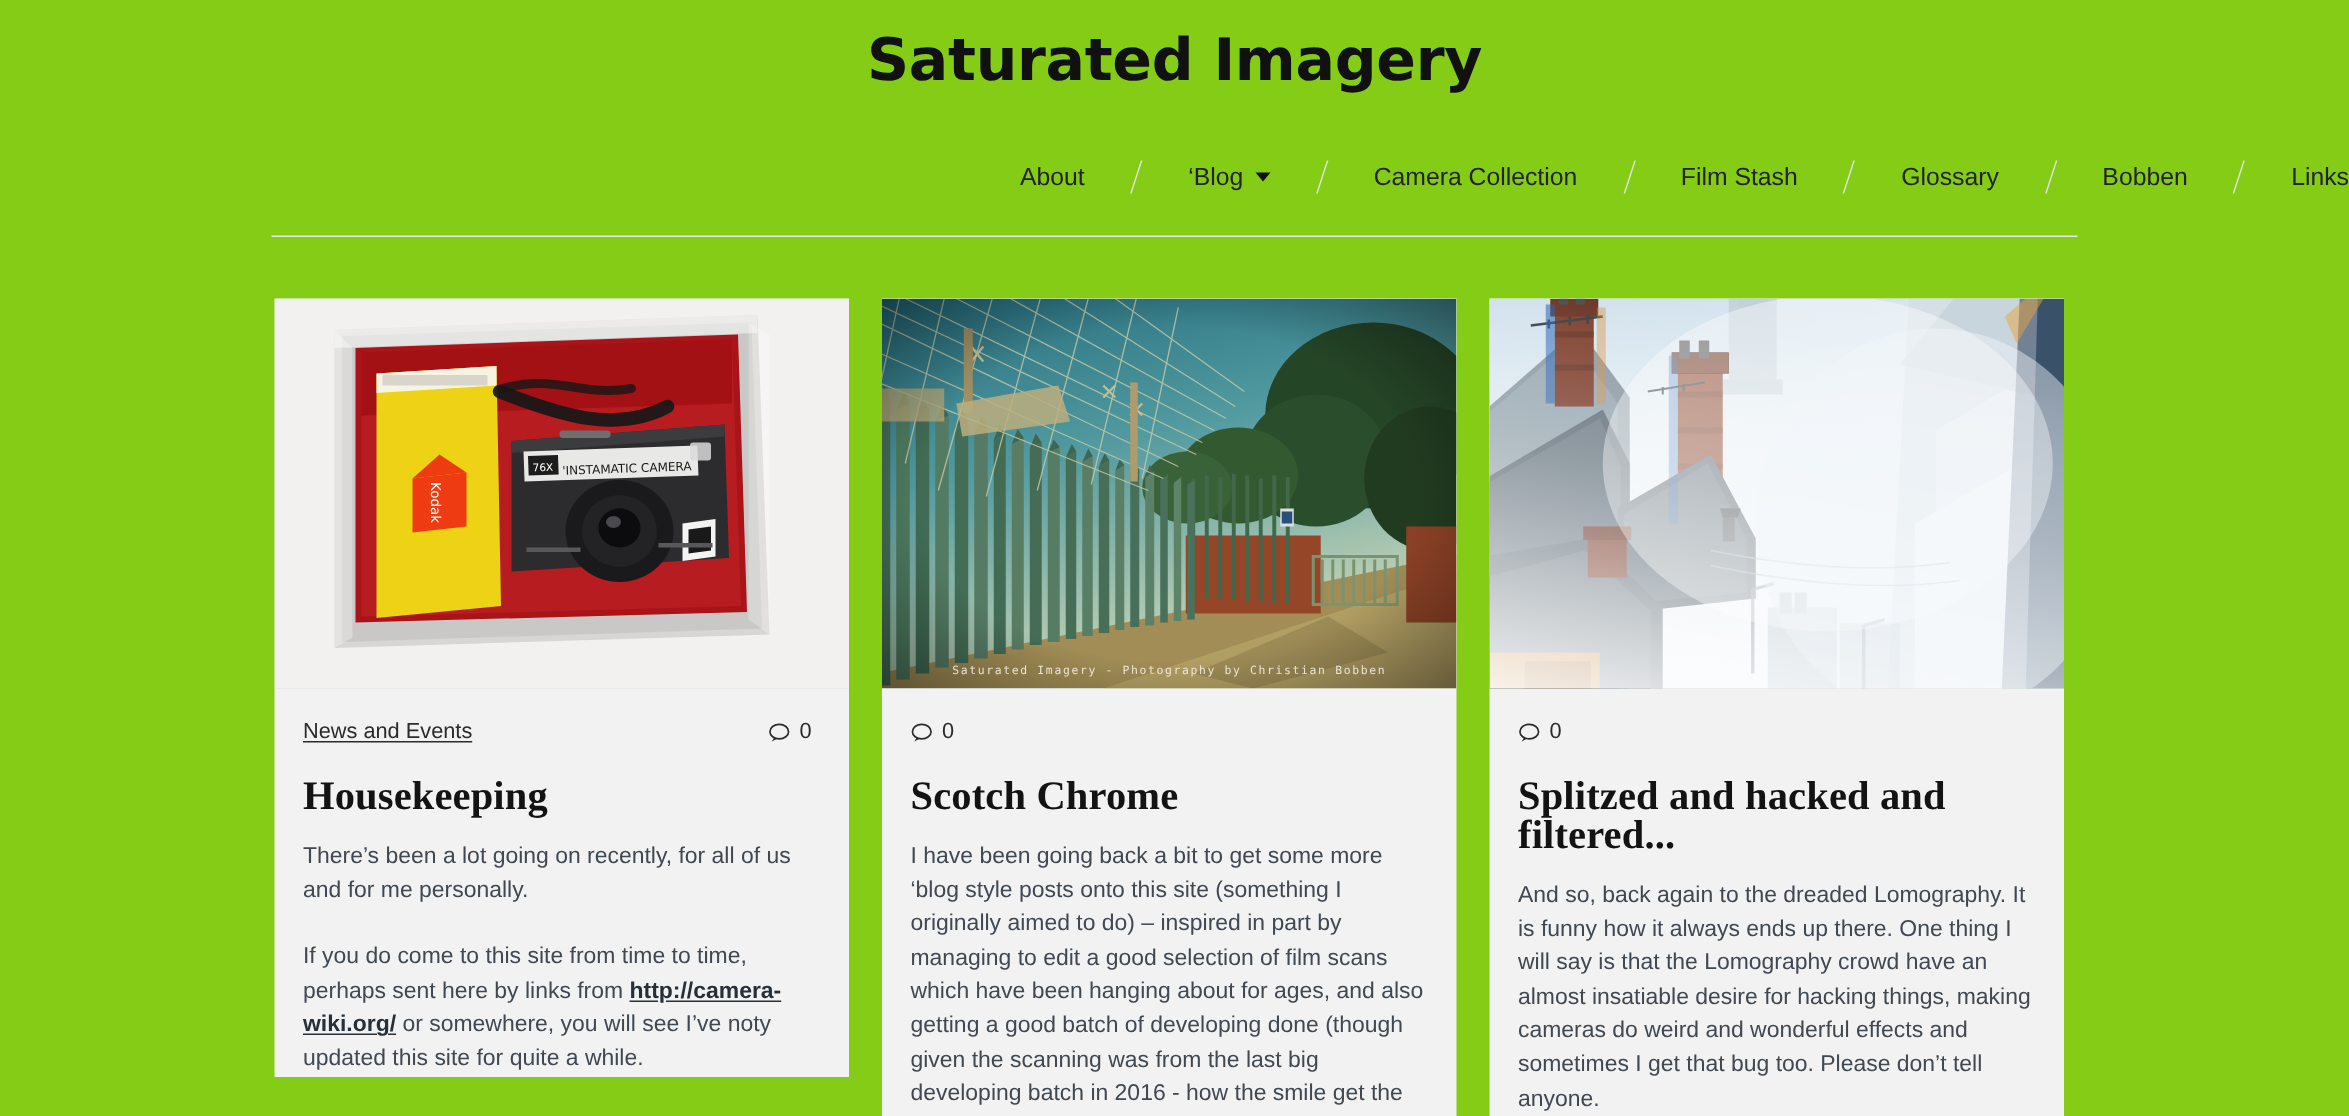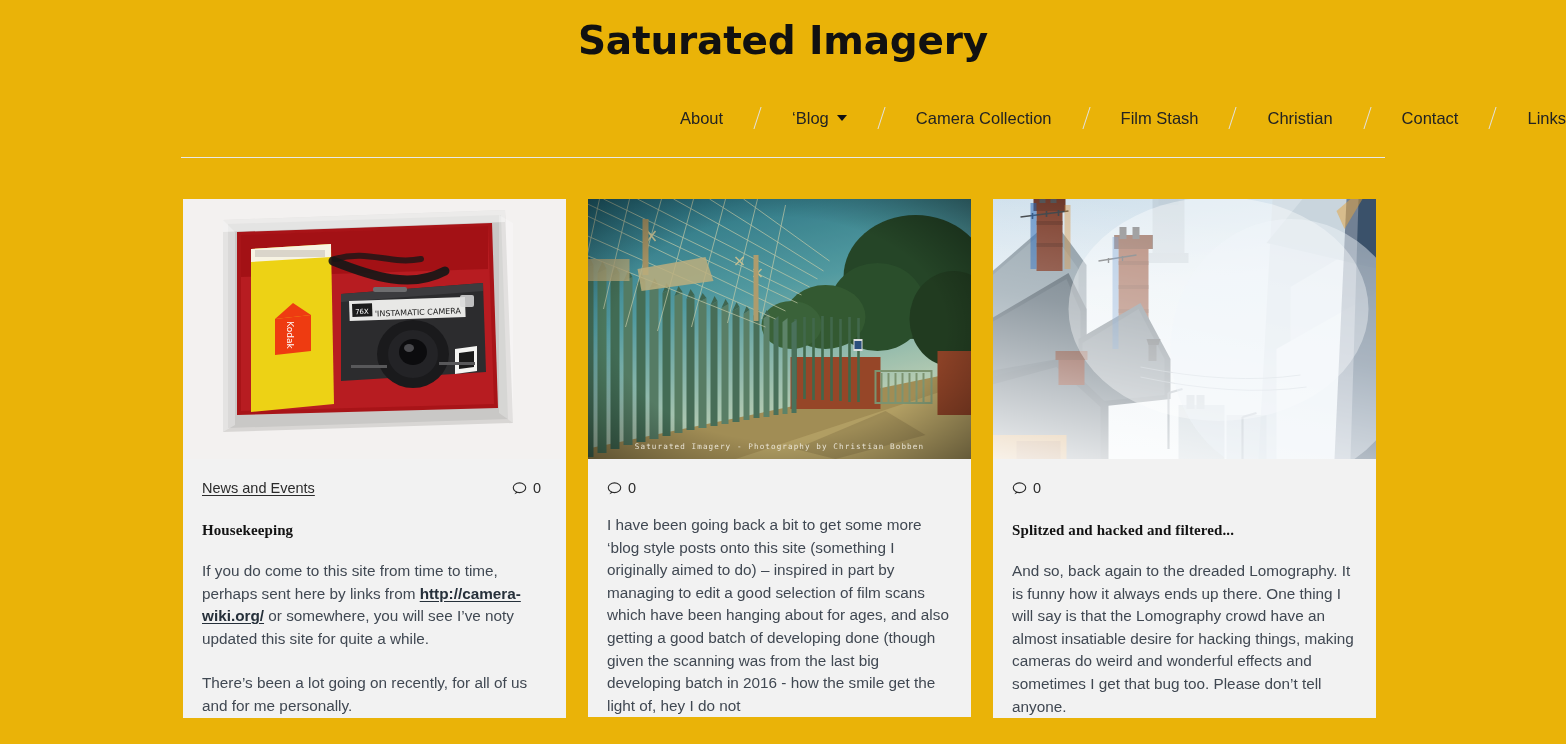--- a/index.html
+++ b/index.html
@@ -3,21 +3,21 @@
 <meta charset="utf-8">
 <style>
   * { box-sizing: border-box; }
   html, body {
     margin: 0; padding: 0;
     width: 1566px; height: 744px;
     background: #ffffff;
     font-family: "Liberation Sans", sans-serif;
     overflow: hidden;
   }
-  .page { width: 1566px; height: 744px; position: relative; background:#eab308; }
+  .page { width: 1566px; height: 744px; position: relative; background:#84cc16; }
 
   
   .site-title {
     text-align: center;
     font-family: "DejaVu Sans", sans-serif;
     font-weight: bold;
     font-size: 39px;
     letter-spacing: -0.2px;
     color: #111111;
     margin: 0;
@@ -117,21 +117,21 @@
     gap: 6px;
     color: #2b2b2b;
     white-space: nowrap;
     padding-right: 6px;
   }
   .bubble { display:inline-block; width:15px; height:13px; }
 
   .card-title {
     font-family: "Liberation Serif", "DejaVu Serif", serif;
     font-weight: bold;
-    font-size: 15px;
+    font-size: 27px;
     line-height: 26px;
     color: #131313;
     margin: 20px 0 0 0;
     letter-spacing: 0.1px;
   }
 
   .card-text {
     font-size: 15.3px;
     line-height: 22.6px;
     color: #404852;
@@ -171,26 +171,26 @@
         <span>Camera Collection</span>
       </a>
       <span class="nav-sep"></span>
 
       <a class="nav-item" href="#">
         <span>Film Stash</span>
       </a>
       <span class="nav-sep"></span>
 
       <a class="nav-item" href="#">
-        <span>Christian</span>
+        <span>Glossary</span>
       </a>
       <span class="nav-sep"></span>
 
       <a class="nav-item" href="#">
-        <span>Contact</span>
+        <span>Bobben</span>
       </a>
       <span class="nav-sep"></span>
 
       <a class="nav-item" href="#">
         <span>Links</span>
       </a>
 
     </nav>
   </div>
 
@@ -258,22 +258,22 @@
           <span class="comments">
             <svg class="bubble" viewBox="0 0 16 14">
               <ellipse cx="8" cy="6.2" rx="6.7" ry="5.2" fill="none" stroke="#2b2b2b" stroke-width="1.2"></ellipse>
               <path d="M4.6 10.2 L2.6 13.2 L6.4 11.3 Z" fill="#2b2b2b"></path>
             </svg>
             <span>0</span>
           </span>
         </div>
         <h2 class="card-title">Housekeeping</h2>
         <div class="card-text">
+          <p>There’s been a lot going on recently, for all of us and for me personally.</p>
           <p><span>If you do come to this site from time to time, perhaps sent here by links from </span><a class="inline-link" href="#">http://camera-wiki.org/</a><span> or somewhere, you will see I’ve noty updated this site for quite a while.</span></p>
-          <p>There’s been a lot going on recently, for all of us and for me personally.</p>
         </div>
       </div>
     </article>
 
     <article class="card">
       <a class="card-thumb" href="#">
         <svg viewBox="0 0 388 260" preserveAspectRatio="xMidYMid slice">
           <defs>
             <linearGradient id="sky2" x1="0" y1="0" x2="0.35" y2="1">
               <stop offset="0%" stop-color="#1d6f86"></stop>
@@ -412,20 +412,21 @@
       <div class="card-body">
         <div class="meta-row">
           <span class="comments">
             <svg class="bubble" viewBox="0 0 16 14">
               <ellipse cx="8" cy="6.2" rx="6.7" ry="5.2" fill="none" stroke="#2b2b2b" stroke-width="1.2"></ellipse>
               <path d="M4.6 10.2 L2.6 13.2 L6.4 11.3 Z" fill="#2b2b2b"></path>
             </svg>
             <span>0</span>
           </span>
         </div>
+        <h2 class="card-title">Scotch Chrome</h2>
         <div class="card-text">
           <p>I have been going back a bit to get some more ‘blog style posts onto this site (something I originally aimed to do) – inspired in part by managing to edit a good selection of film scans which have been hanging about for ages, and also getting a good batch of developing done (though given the scanning was from the last big developing batch in 2016 - how the smile get the light of, hey I do not</p>
         </div>
       </div>
     </article>
 
     <article class="card">
       <a class="card-thumb" href="#">
         <svg viewBox="0 0 388 260" preserveAspectRatio="xMidYMid slice">
           <defs>

